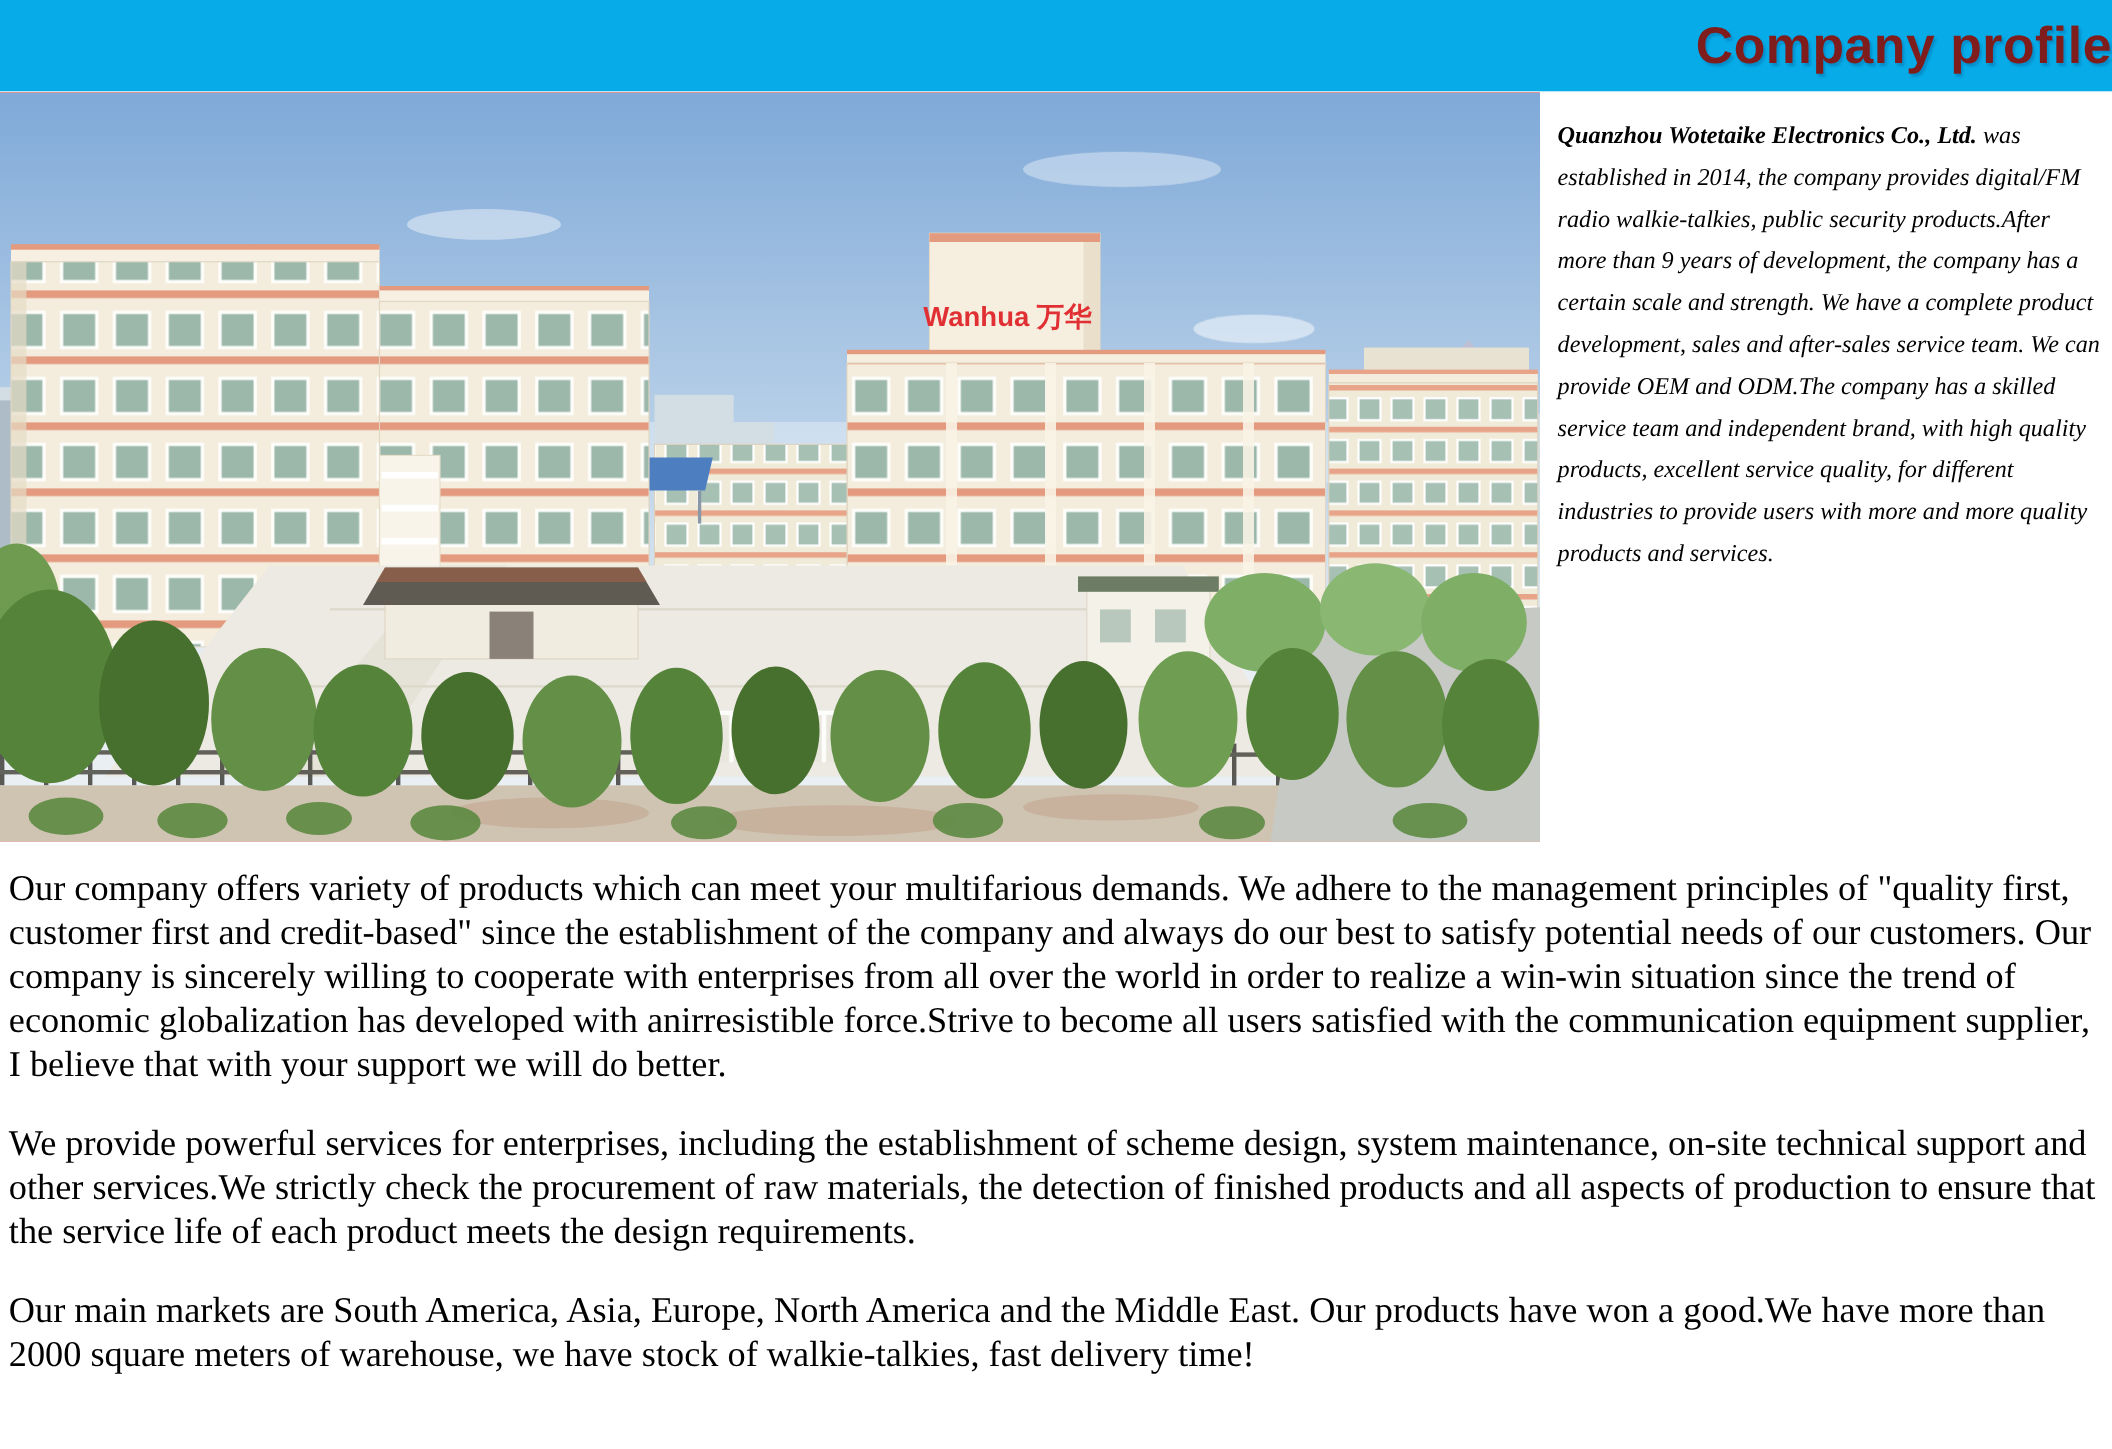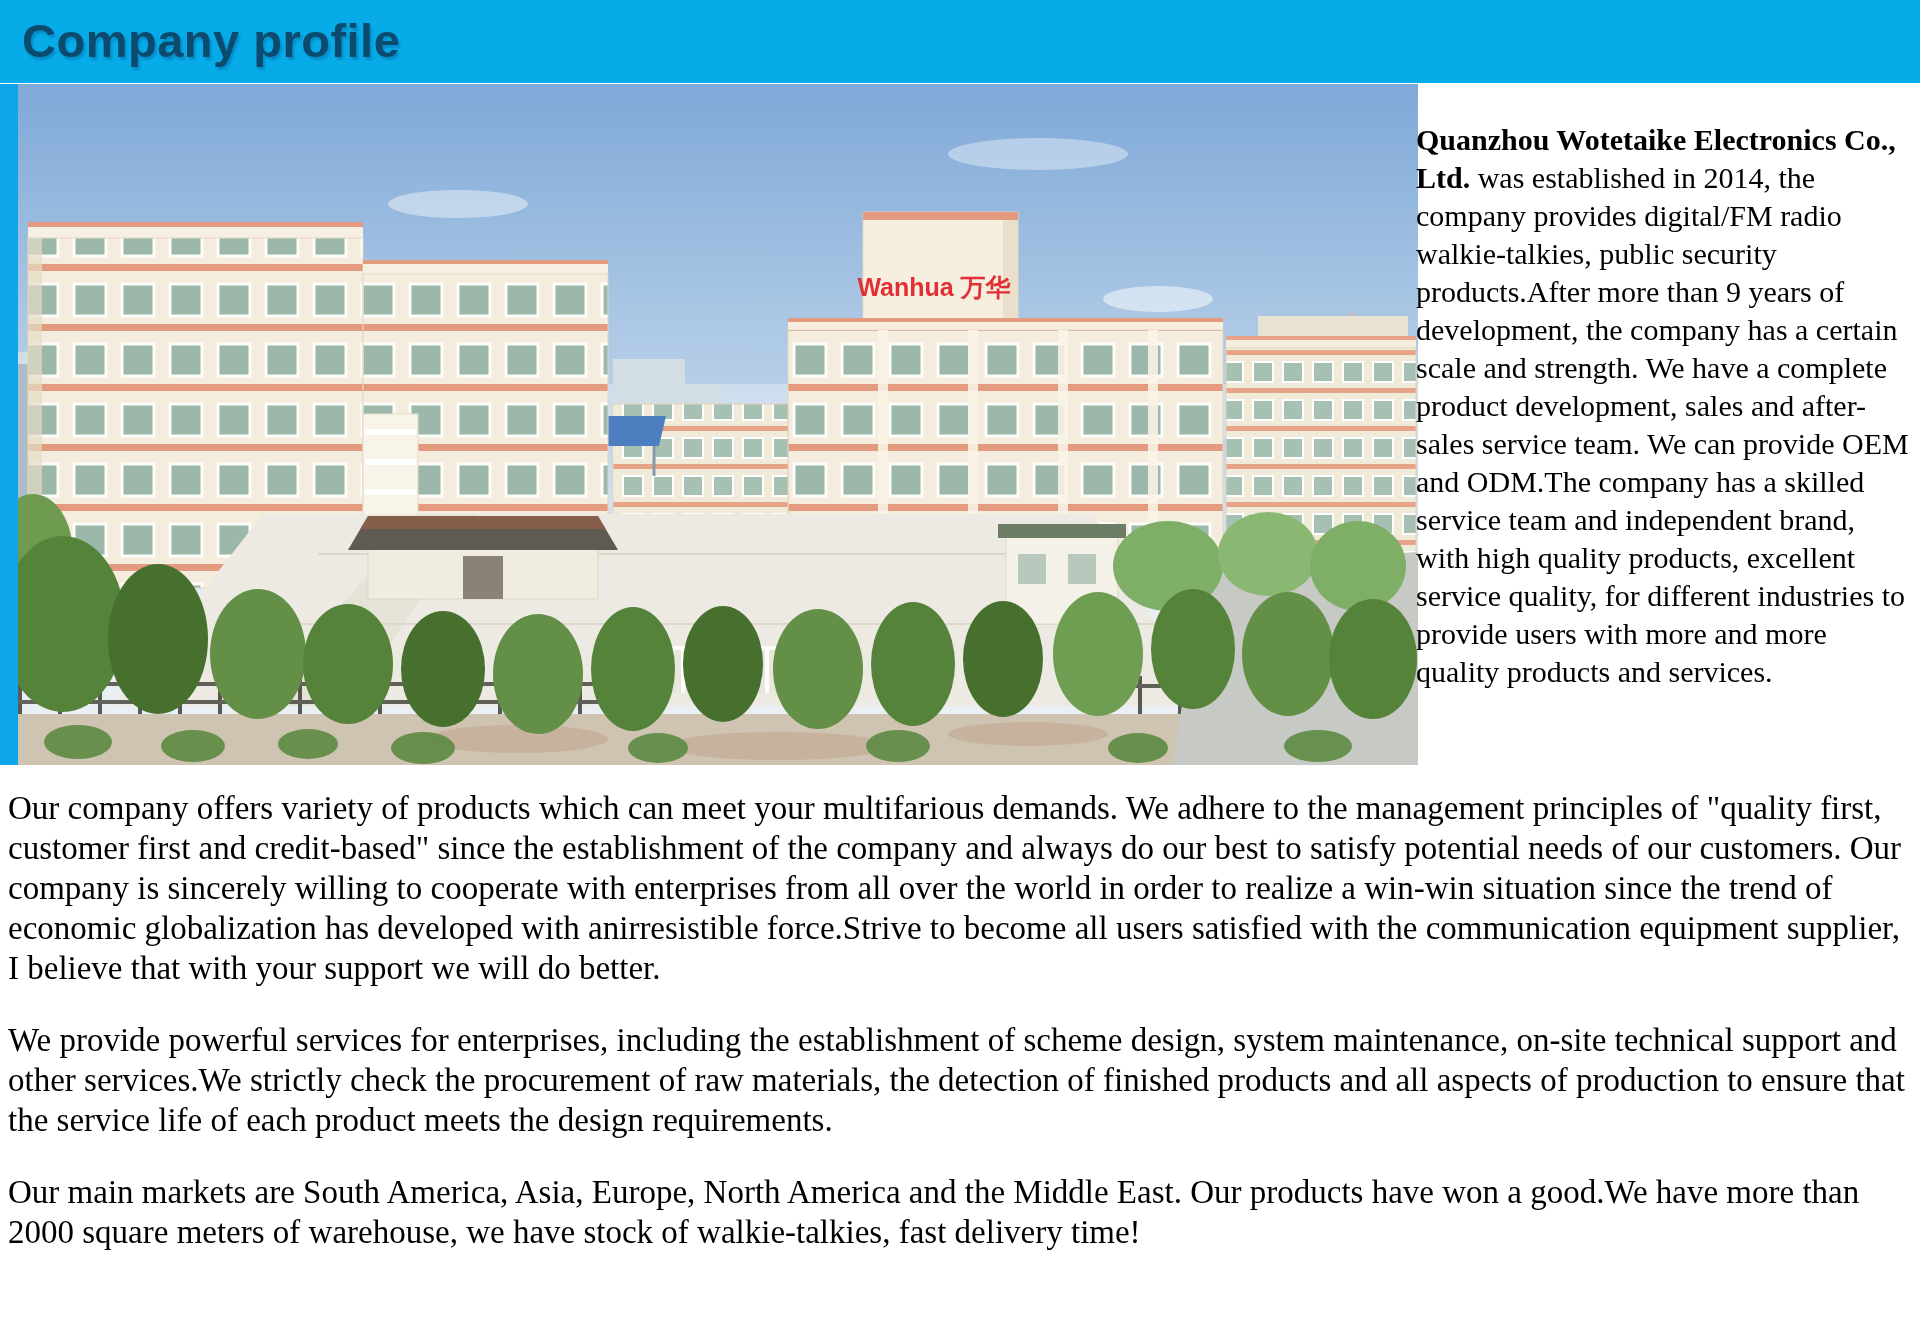--- a/index.html
+++ b/index.html
@@ -1,27 +1,27 @@
 <!DOCTYPE html>
 <html><head>
 <meta charset="utf-8">
 <style>
   html,body{margin:0;padding:0;background:#ffffff;}
   .page{position:relative;width:1920px;height:1317px;background:#ffffff;overflow:hidden;
         font-family:"Liberation Serif","DejaVu Serif",serif;color:#000;}
   
   .hdr{position:absolute;left:0;top:0;width:1920px;height:83px;background:#06abe7;}
   .hdr h1{margin:0;padding:13px 0 0 22px;font-family:"Liberation Sans","DejaVu Sans",sans-serif;
-          font-size:47px;font-weight:bold;color:#0c4a6e;letter-spacing:.5px;
-          text-shadow:2px 3px 2px rgba(0,90,150,.35);}
-  
-  .photo{position:absolute;left:0;top:84px;width:1400px;height:681px;overflow:hidden;background:#0ea5e9;padding-left:18px;}
+          font-size:47px;font-weight:bold;color:#7f1d1d;letter-spacing:.5px;
+          text-shadow:2px 3px 2px rgba(0,90,150,.35);text-align:right;}
+  
+  .photo{position:absolute;left:0;top:84px;width:1400px;height:681px;overflow:hidden;background:#ef4444;}
   .photo svg{display:block;width:100%;height:100%;}
   
-  .about{position:absolute;left:1416px;top:121px;width:496px;font-size:30px;line-height:38px;}
+  .about{position:absolute;left:1416px;top:104px;width:496px;font-size:22px;line-height:38px;font-style:italic;}
   .about .b{font-weight:bold;}
   
   .bodytext{position:absolute;left:8px;top:788px;width:1902px;font-size:33px;line-height:40px;}
   .bodytext p{margin:0 0 32px 0;}
   .bodytext p:last-child{margin-bottom:1px;}
 </style>
 </head>
 <body>
 
 <div class="page">

